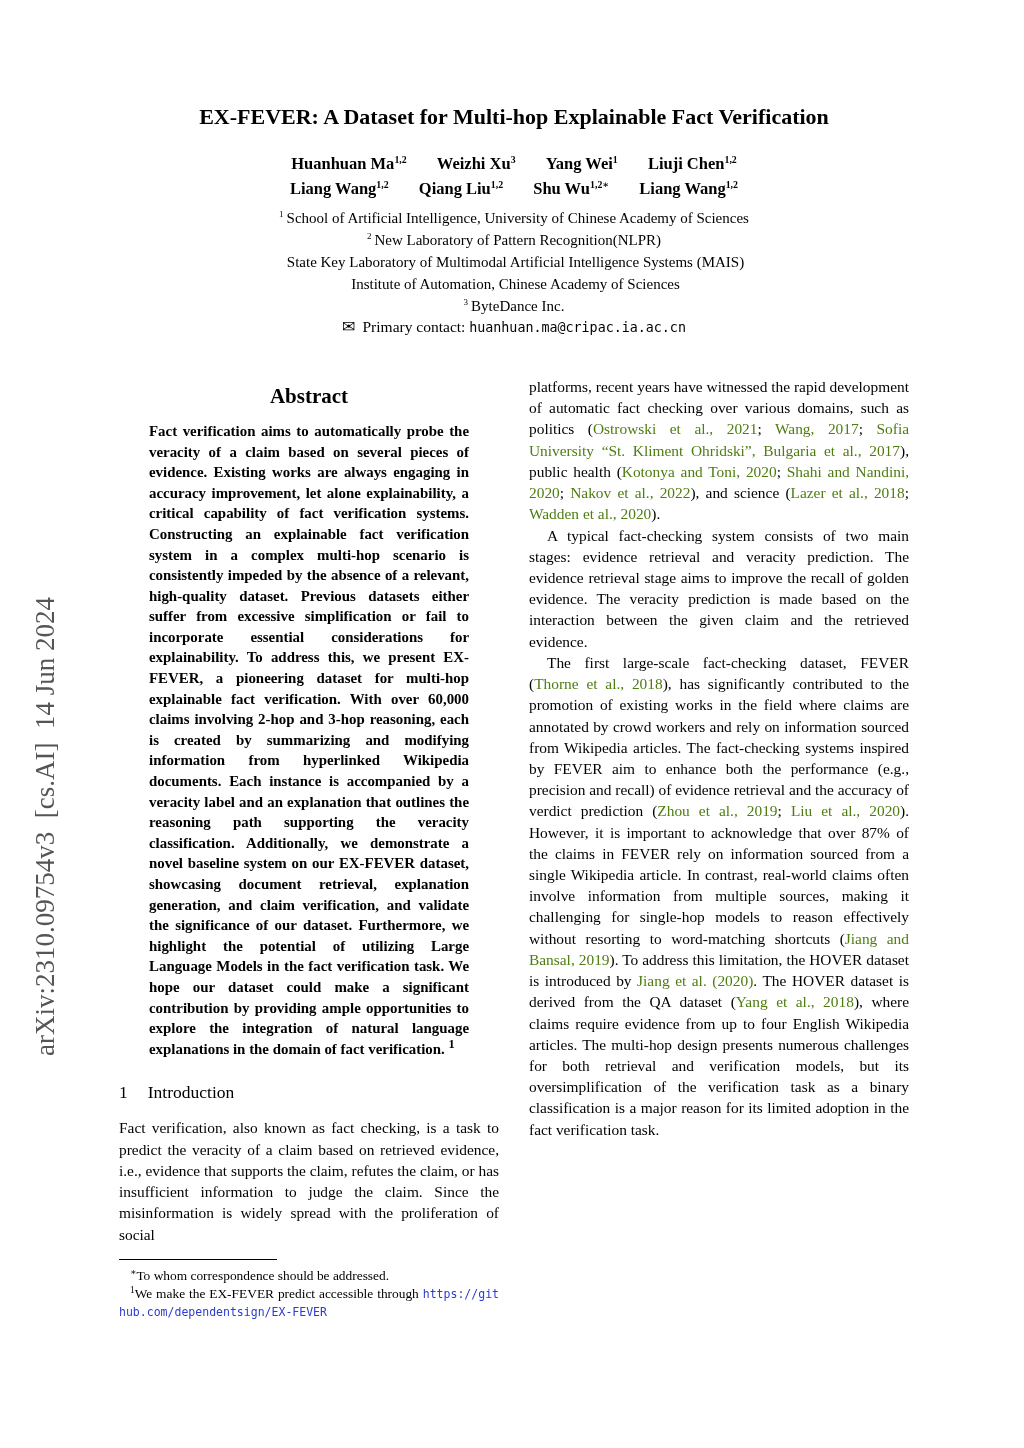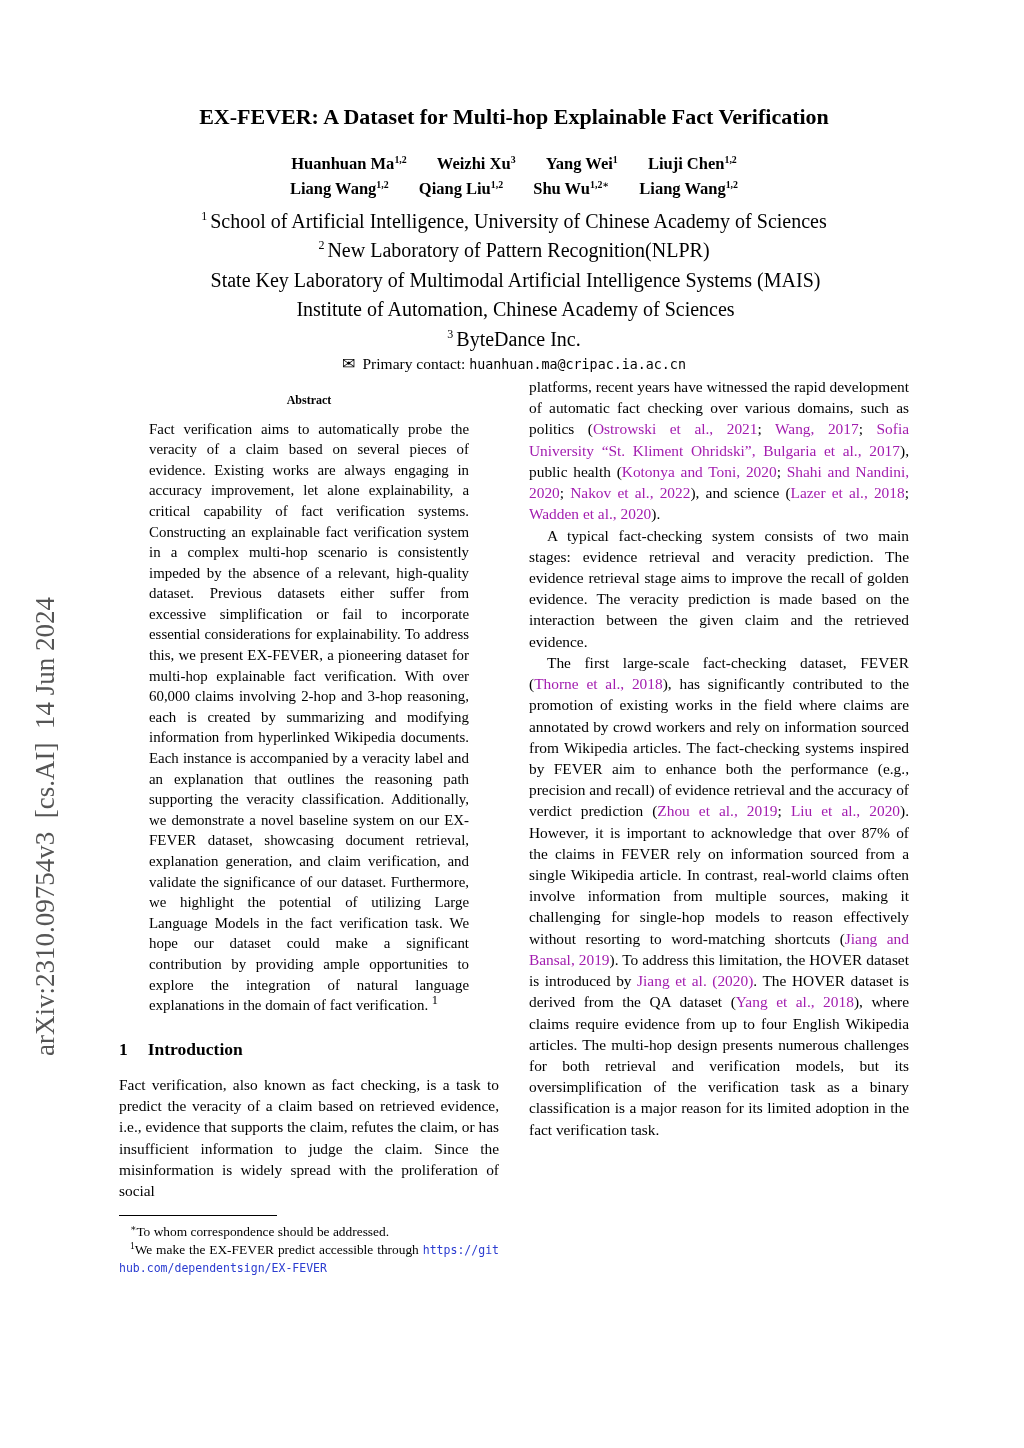--- a/index.html
+++ b/index.html
@@ -13,36 +13,36 @@
                transform-origin:0 0;font-size:27px;color:#555555;white-space:pre;}
 
   
   .paper-header{position:absolute;left:119px;top:104px;width:790px;text-align:center;}
   .title{font-size:22px;font-weight:bold;margin:0 0 22px 0;}
   .author-row{font-weight:bold;font-size:16.5px;line-height:1.5;}
   .author{margin:0 13px;white-space:nowrap;}
   sup{line-height:0;}
   .author sup{font-size:0.6em;text-align:center;}
   .affils{margin-top:5px;}
-  .affil{font-size:20px;line-height:1.48;}
+  .affil{font-size:15px;line-height:1.48;}
   .affil sup{font-size:0.6em;margin-right:3px;}
   .contact-line{margin-top:0;font-size:15.5px;}
   .env{font-size:16px;margin-right:7px;}
   .mono{font-family:"DejaVu Sans Mono","Liberation Mono",monospace;font-size:0.86em;}
 
   
   .columns{position:absolute;left:119px;top:376px;width:790px;display:flex;gap:30px;}
   .col{width:380px;font-size:15.4px;line-height:1.378;text-align:justify;hyphens:auto;}
-  .abstract-head{font-size:12px;font-weight:bold;text-align:center;margin:16px 0 10px 0;}
-  .abstract-text{margin:0 30px;font-size:14.9px;line-height:1.382;}
-  .section-head{font-size:17.5px;font-weight:bold;margin:21px 0 13px 0;text-align:left;}
+  .abstract-head{font-size:21px;font-weight:bold;text-align:center;margin:6px 0 10px 0;}
+  .abstract-text{margin:0 30px;font-size:14.9px;line-height:1.382;font-weight:bold;}
+  .section-head{font-size:17.5px;font-weight:normal;margin:21px 0 13px 0;text-align:left;}
   .sec-num{margin-right:20px;}
   .body-par{margin:0;}
   .indent{text-indent:18px;}
-  .cite{color:#a21caf;}
+  .cite{color:#4d7c0f;}
   .url{color:#2b3cd0;word-break:break-all;}
 
   
   .footnote-block{margin-top:14px;}
   .fn-rule{width:158px;border-top:1px solid #000;margin-bottom:7px;}
   .fn{margin:0;font-size:13.4px;line-height:1.34;text-indent:11px;}
   .fn sup{font-size:0.7em;}
 </style>
 </head>
 <body>

